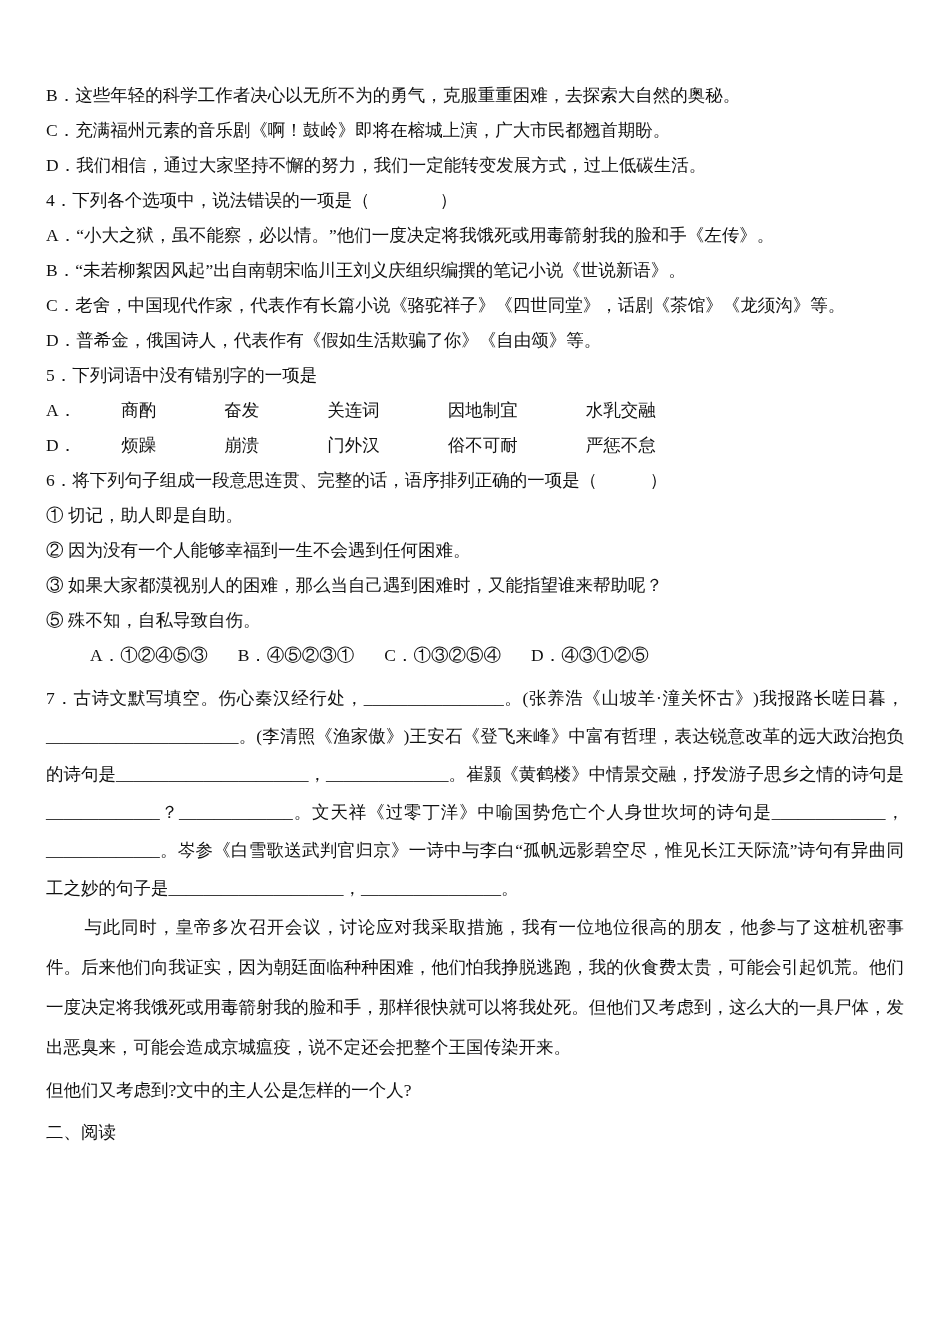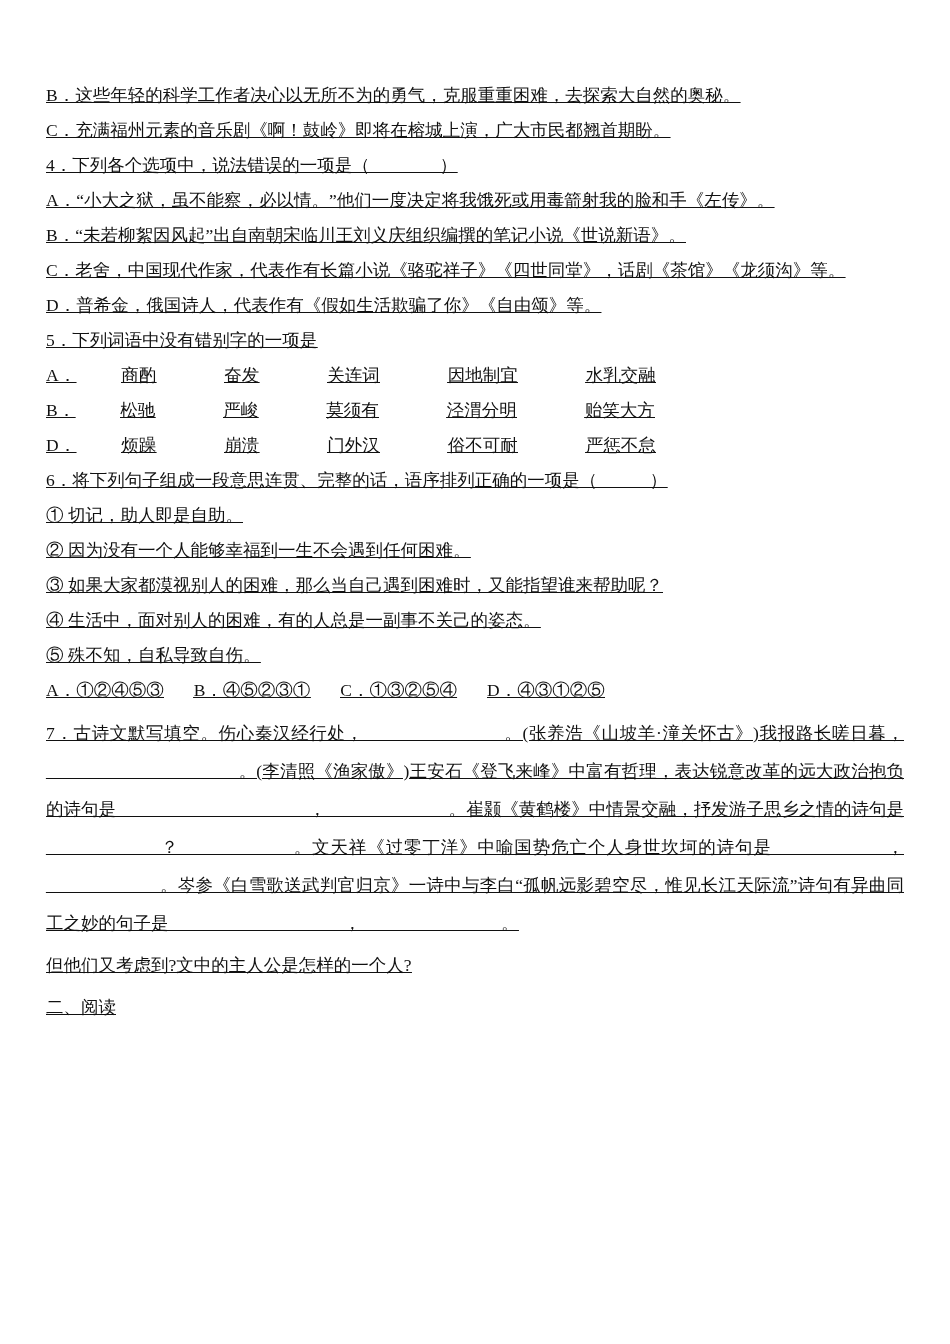--- a/index.html
+++ b/index.html
@@ -1,73 +1,71 @@
 <!DOCTYPE html>
 <html><head>
 <meta charset="utf-8">
 <style>
-  * { box-sizing: border-box; text-decoration: underline; }
+  * { box-sizing: border-box; }
   html, body { margin: 0; padding: 0; background: #ffffff; }
   .page {
     width: 950px;
     height: 1344px;
     padding: 78px 46px 0 46px;
     background: #ffffff;
     color: #111111;
     font-family: "Liberation Serif", "DejaVu Serif", serif;
     font-size: 17.5px;
     overflow: hidden;
   }
   p { margin: 0; }
   .line { line-height: 35px; }
   .row { line-height: 35px; }
   .row .lbl { margin-right: 2px; }
   .row .w { margin-right: 25px; margin-left: 43px; }
-  .opts { line-height: 35px; }
+  .opts { line-height: 35px; margin-left: 44px; }
   .opts .w { margin-right: 30px; }
   .q7 { line-height: 38px; text-align: justify; margin-top: 6px; }
   .q8stem { line-height: 38px; margin-top: 2px; }
   .q8body { line-height: 40px; text-align: justify; text-indent: 2.2em; word-spacing: 4px; }
   .q8q { line-height: 38px; margin-top: 4px; }
   .sec { line-height: 38px; margin-top: 4px; }
 </style>
 </head>
 <body>
 
 <div class="page">
 
   <p class="line">B．这些年轻的科学工作者决心以无所不为的勇气，克服重重困难，去探索大自然的奥秘。</p>
   <p class="line">C．充满福州元素的音乐剧《啊！鼓岭》即将在榕城上演，广大市民都翘首期盼。</p>
+  <p class="line">D．我们相信，通过大家坚持不懈的努力，我们一定能转变发展方式，过上低碳生活。</p>
 
   <p class="line">4．下列各个选项中，说法错误的一项是（　　　　）</p>
   <p class="line">A．“小大之狱，虽不能察，必以情。”他们一度决定将我饿死或用毒箭射我的脸和手《左传》。</p>
   <p class="line">B．“未若柳絮因风起”出自南朝宋临川王刘义庆组织编撰的笔记小说《世说新语》。</p>
   <p class="line">C．老舍，中国现代作家，代表作有长篇小说《骆驼祥子》《四世同堂》，话剧《茶馆》《龙须沟》等。</p>
   <p class="line">D．普希金，俄国诗人，代表作有《假如生活欺骗了你》《自由颂》等。</p>
 
   <p class="line">5．下列词语中没有错别字的一项是</p>
   <div class="row">
     <span class="lbl">A．</span><span><span class="w">商酌</span><span class="w">奋发</span><span class="w">关连词</span><span class="w">因地制宜</span><span class="w">水乳交融</span></span>
   </div>
   <div class="row">
-    <span class="lbl">B．</span><span><span class="w">松驰</span><span class="w">严峻</span><span class="w">莫须有</span><span class="w">泾渭分明</span><span class="w">贻笑大方</span></span>
-  </div>
-  <div class="row">
     <span class="lbl">D．</span><span><span class="w">烦躁</span><span class="w">崩溃</span><span class="w">门外汉</span><span class="w">俗不可耐</span><span class="w">严惩不怠</span></span>
   </div>
 
   <p class="line">6．将下列句子组成一段意思连贯、完整的话，语序排列正确的一项是（　　　）</p>
   <p class="line">① 切记，助人即是自助。</p>
   <p class="line">② 因为没有一个人能够幸福到一生不会遇到任何困难。</p>
   <p class="line">③ 如果大家都漠视别人的困难，那么当自己遇到困难时，又能指望谁来帮助呢？</p>
-  <p class="line">④ 生活中，面对别人的困难，有的人总是一副事不关己的姿态。</p>
   <p class="line">⑤ 殊不知，自私导致自伤。</p>
   <div class="opts">
     <span><span class="w">A．①②④⑤③</span><span class="w">B．④⑤②③①</span><span class="w">C．①③②⑤④</span><span class="w">D．④③①②⑤</span></span>
   </div>
 
   <p class="q7">7．古诗文默写填空。伤心秦汉经行处，________________。(张养浩《山坡羊·潼关怀古》)我报路长嗟日暮，______________________。(李清照《渔家傲》)王安石《登飞来峰》中富有哲理，表达锐意改革的远大政治抱负的诗句是______________________，______________。崔颢《黄鹤楼》中情景交融，抒发游子思乡之情的诗句是_____________？_____________。文天祥《过零丁洋》中喻国势危亡个人身世坎坷的诗句是_____________，_____________。岑参《白雪歌送武判官归京》一诗中与李白“孤帆远影碧空尽，惟见长江天际流”诗句有异曲同工之妙的句子是____________________，________________。</p>
 
+  <p class="q8body">与此同时，皇帝多次召开会议，讨论应对我采取措施，我有一位地位很高的朋友，他参与了这桩机密事件。后来他们向我证实，因为朝廷面临种种困难，他们怕我挣脱逃跑，我的伙食费太贵，可能会引起饥荒。他们一度决定将我饿死或用毒箭射我的脸和手，那样很快就可以将我处死。但他们又考虑到，这么大的一具尸体，发出恶臭来，可能会造成京城瘟疫，说不定还会把整个王国传染开来。</p>
   <p class="q8q">但他们又考虑到?文中的主人公是怎样的一个人?</p>
 
   <p class="sec">二、阅读</p>
 
 </div>
 
 </body></html>

